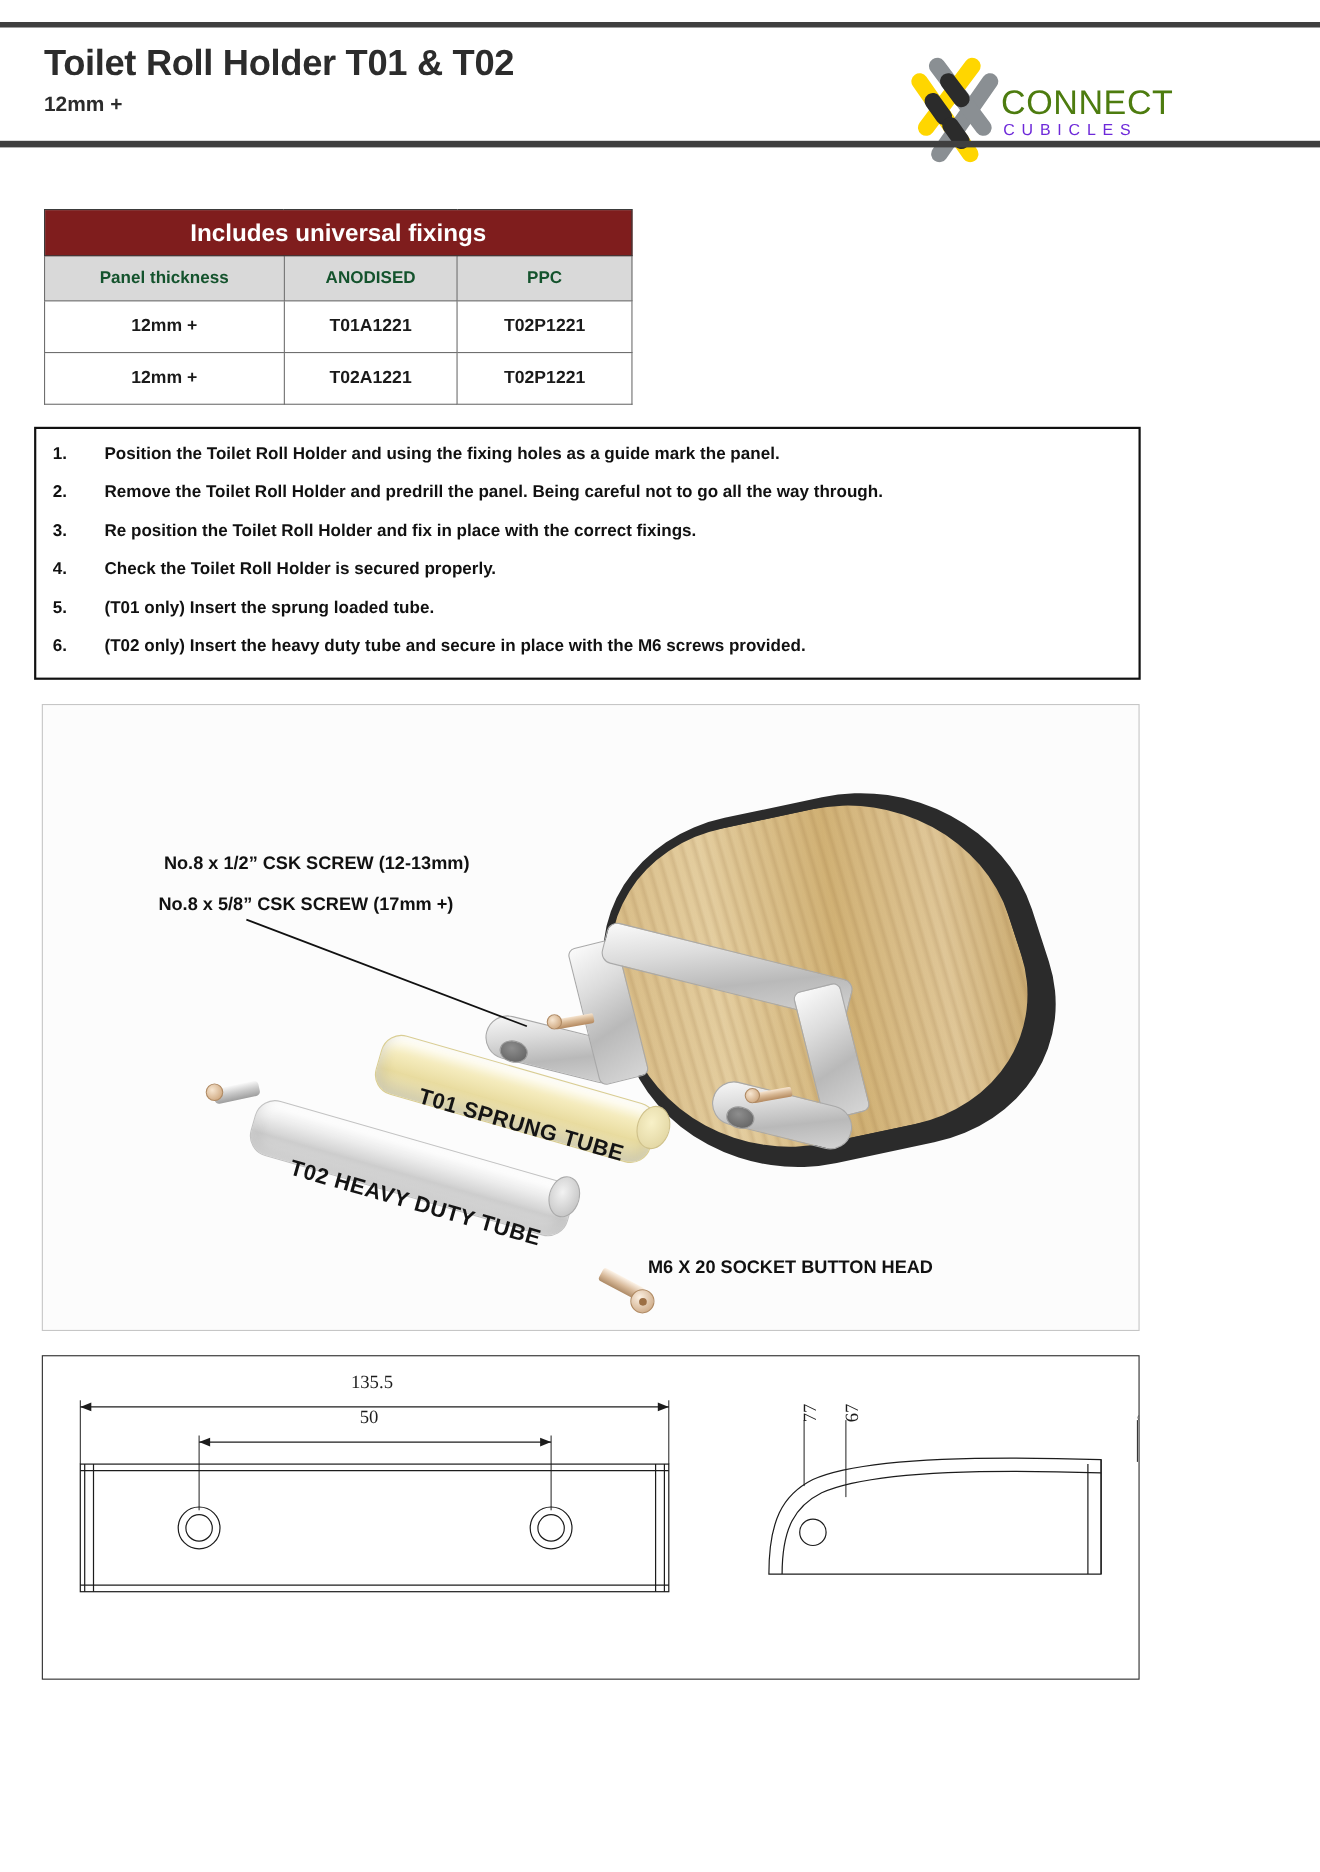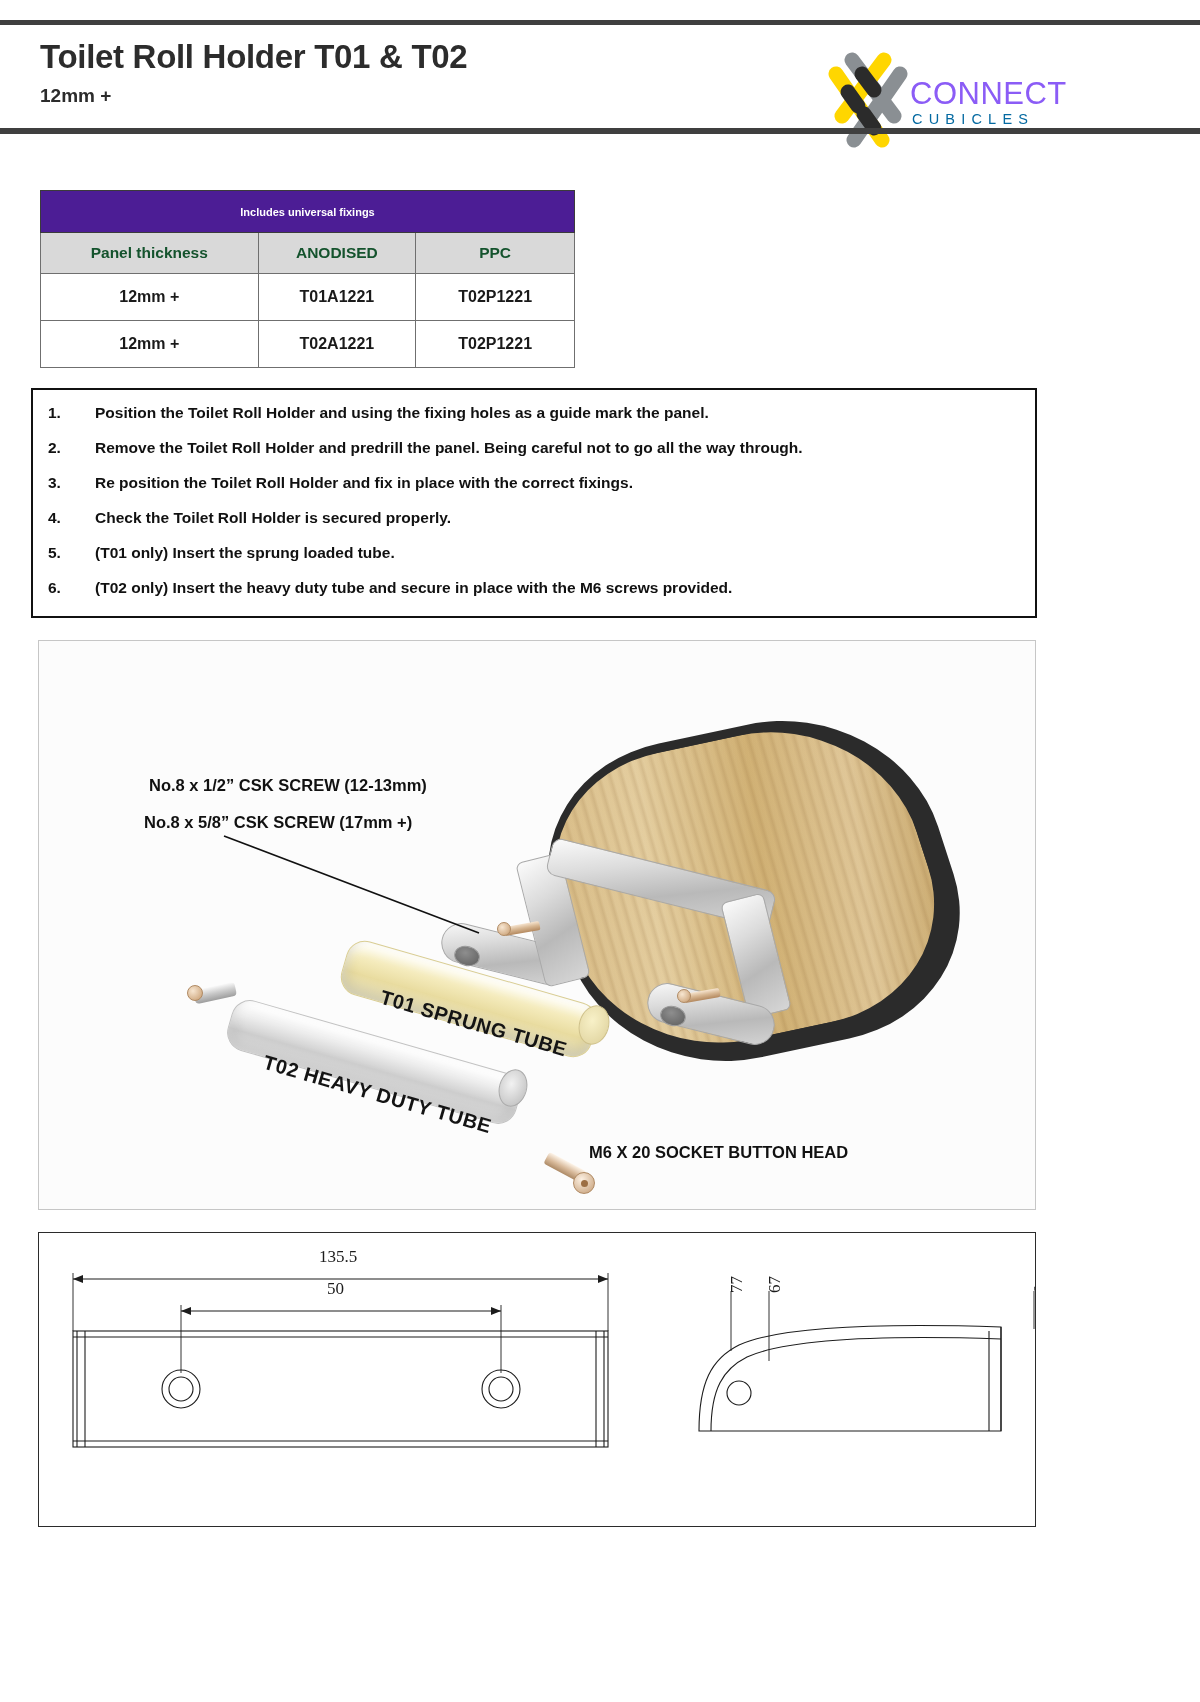--- a/index.html
+++ b/index.html
@@ -33,42 +33,42 @@
   .doc-subtitle {
     position: absolute; left: 40px; top: 60px;
     font-size: 19px; font-weight: bold; color: #2c2c2c;
   }
 
   
   .logo { position: absolute; left: 822px; top: 27px; width: 240px; height: 96px; }
   .logo-mark { position: absolute; left: 0; top: 0; width: 92px; height: 96px; }
   .logo-text { position: absolute; left: 88px; top: 26px; }
   .logo-connect {
-    font-size: 31px; letter-spacing: 0.5px; color: #8b5cf6;
+    font-size: 31px; letter-spacing: 0.5px; color: #4d7c0f;
     font-family: "Liberation Sans", sans-serif; font-weight: 400;
     line-height: 32px;
   }
   .logo-cubicles {
-    font-size: 14.5px; letter-spacing: 6.2px; color: #0369a1;
+    font-size: 14.5px; letter-spacing: 6.2px; color: #6d28d9;
     margin-top: 1px; margin-left: 2px; line-height: 16px;
   }
 
   
   .fix-table {
     position: absolute; left: 40px; top: 190px;
     width: 535px; border-collapse: collapse;
     font-size: 15px;
   }
   .fix-table th, .fix-table td {
     border: 1px solid #6f6f6f; text-align: center;
     font-weight: bold; padding: 0;
   }
   .fix-table .title-row th {
-    background: #4c1d95; color: #ffffff; height: 42px;
-    font-size: 11px; border: 1px solid #3b3b3b;
+    background: #7f1d1d; color: #ffffff; height: 42px;
+    font-size: 22px; border: 1px solid #3b3b3b;
   }
   .fix-table .head-row th {
     background: #d9d9d9; color: #14532d; height: 41px; font-size: 15.5px;
   }
   .fix-table tbody td { background: #ffffff; height: 47px; font-size: 16px; }
   .col-a { width: 218px; }
   .col-b { width: 158px; }
   .col-c { width: 159px; }
 
   

